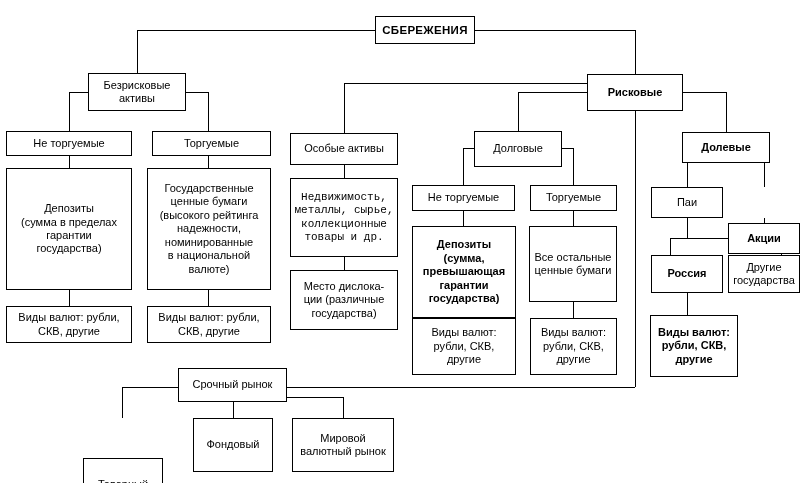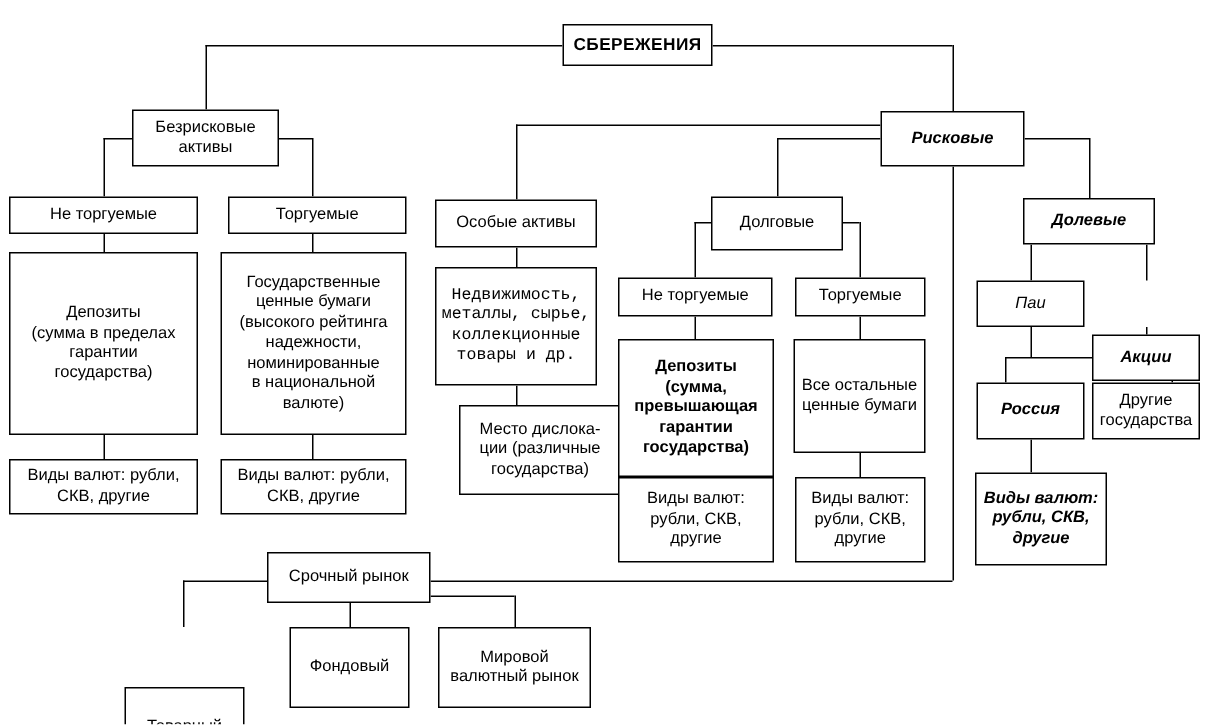--- a/index.html
+++ b/index.html
@@ -6,21 +6,21 @@
   .canvas{
     position:relative;width:804px;height:483px;background:#ffffff;
     font-family:"Liberation Sans","DejaVu Sans",sans-serif;color:#000;
     overflow:hidden;
   }
   .node{
     position:absolute;box-sizing:border-box;border:1px solid #000;background:#fff;
     display:flex;align-items:center;justify-content:center;text-align:center;
     font-size:11px;line-height:1.22;white-space:pre-line;padding:1px 2px;
   }
-  .node.bold{font-weight:bold;font-style:italic;}
+  .node.bold{font-weight:bold;}
   .node.root{font-size:11.5px;font-weight:bold;letter-spacing:0.3px;}
   .hl,.vl{position:absolute;background:#000;}
   .hl{height:1px;}
   .vl{width:1px;}
 </style>
 </head>
 <body>
 
 <div class="canvas">
 
@@ -96,21 +96,21 @@
   <div class="node" style="left:6px;top:306px;width:126px;height:37px;">Виды валют: рубли,
 СКВ, другие</div>
   <div class="node" style="left:147px;top:306px;width:124px;height:37px;">Виды валют: рубли,
 СКВ, другие</div>
 
   <div class="node" style="left:290px;top:133px;width:108px;height:32px;">Особые активы</div>
   <div class="node" style="left:290px;top:178px;width:108px;height:79px;font-family:Liberation Mono, monospace;">Недвижимость,
 металлы, сырье,
 коллекционные
 товары и др.</div>
-  <div class="node" style="left:290px;top:270px;width:108px;height:60px;margin-left:16px;">Место дислока-
+  <div class="node" style="left:290px;top:270px;width:108px;height:60px;">Место дислока-
 ции (различные
 государства)</div>
 
   <div class="node bold" style="left:587px;top:74px;width:96px;height:37px;">Рисковые</div>
 
   <div class="node" style="left:474px;top:131px;width:88px;height:36px;">Долговые</div>
   <div class="node" style="left:412px;top:185px;width:103px;height:26px;">Не торгуемые</div>
   <div class="node" style="left:530px;top:185px;width:87px;height:26px;">Торгуемые</div>
   <div class="node" style="left:412px;top:226px;width:104px;height:92px;font-weight:bold;">Депозиты (сумма,
 превышающая
@@ -119,21 +119,21 @@
   <div class="node" style="left:529px;top:226px;width:88px;height:76px;">Все остальные
 ценные бумаги</div>
   <div class="node" style="left:412px;top:318px;width:104px;height:57px;">Виды валют:
 рубли, СКВ,
 другие</div>
   <div class="node" style="left:530px;top:318px;width:87px;height:57px;">Виды валют:
 рубли, СКВ,
 другие</div>
 
   <div class="node bold" style="left:682px;top:132px;width:88px;height:31px;">Долевые</div>
-  <div class="node" style="left:651px;top:187px;width:72px;height:31px;font-style:italic;">Паи</div>
+  <div class="node" style="left:651px;top:187px;width:72px;height:31px;">Паи</div>
   <div class="node bold" style="left:728px;top:187px;width:72px;height:31px;margin-top:36px;">Акции</div>
   <div class="node bold" style="left:651px;top:255px;width:72px;height:38px;">Россия</div>
   <div class="node" style="left:728px;top:255px;width:72px;height:38px;">Другие
 государства</div>
   <div class="node bold" style="left:650px;top:315px;width:88px;height:62px;">Виды валют:
 рубли, СКВ,
 другие</div>
 
   <div class="node" style="left:178px;top:368px;width:109px;height:34px;">Срочный рынок</div>
   <div class="node" style="left:83px;top:418px;width:80px;height:54px;margin-top:40px;">Товарный</div>

